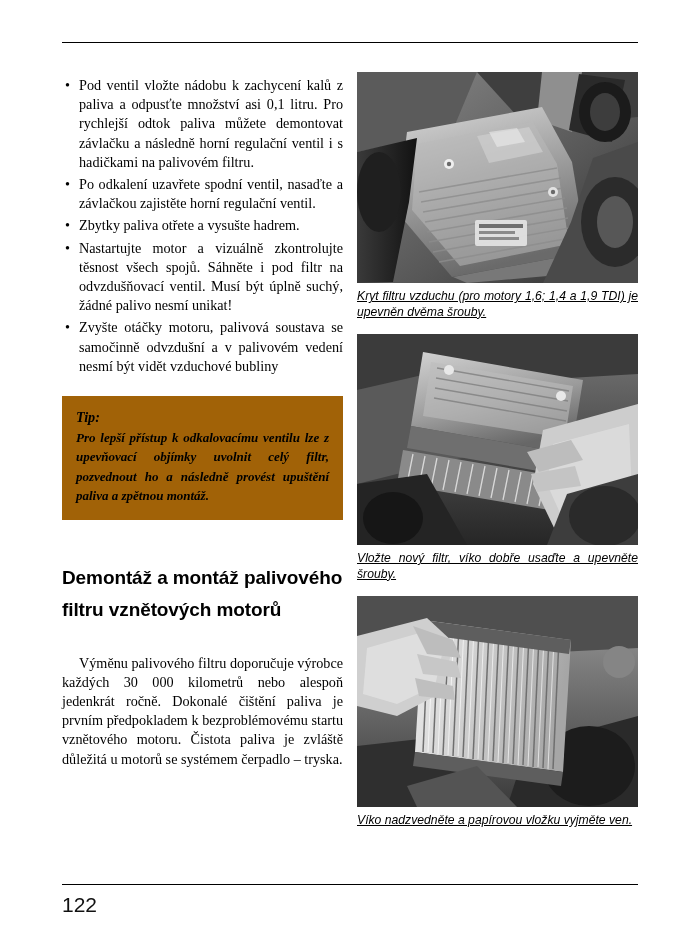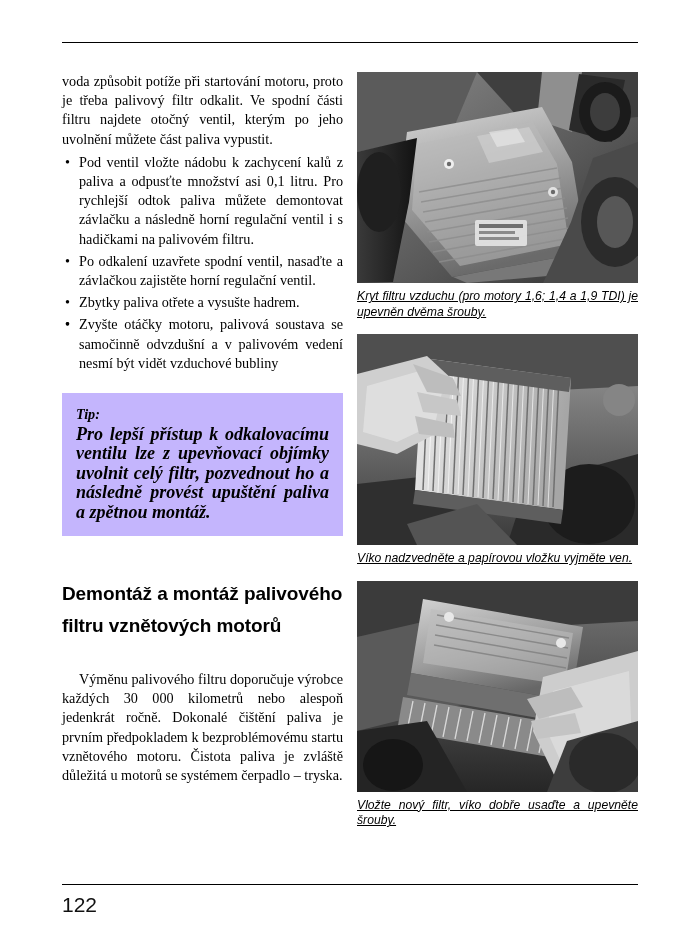--- a/index.html
+++ b/index.html
@@ -80,36 +80,36 @@
     position: absolute;
     left: 3px;
     top: 0;
     font-size: 14.2px;
     line-height: 19.2px;
   }
 
   
   .tipbox {
     margin-top: 20px;
-    background: #c4b5fd;
+    background: #a16207;
     padding: 12px 14px 14px 14px;
     box-sizing: border-box;
     width: 281px;
   }
   .tipbox .tip-title {
     font-weight: bold;
     font-style: italic;
     font-size: 14.2px;
     line-height: 19px;
     margin-bottom: 1px;
   }
   .tipbox .tip-text {
     font-weight: bold;
     font-style: italic;
-    font-size: 18px;
+    font-size: 13px;
     line-height: 19.4px;
     text-align: justify;
   }
 
   
   h2.section {
     font-family: "Liberation Sans", sans-serif;
     font-weight: bold;
     font-size: 19px;
     line-height: 32px;
@@ -158,27 +158,26 @@
 <body>
 
 <div class="page">
 
   <div class="header">
     <div class="header-rule"></div>
   </div>
 
   <div class="col-left">
 
-    <p class="body">voda způsobit potíže při startování motoru, proto je třeba palivový filtr odkalit. Ve spodní části filtru najdete otočný ventil, kterým po jeho uvolnění můžete část paliva vypustit.</p>
 
     <ul class="bullets">
       <li><span class="dot">•</span><span>Pod ventil vložte nádobu k zachycení kalů z paliva a odpusťte množství asi 0,1 litru. Pro rychlejší odtok paliva můžete demontovat závlačku a následně horní regulační ventil i s hadičkami na palivovém filtru.</span></li>
       <li><span class="dot">•</span><span>Po odkalení uzavřete spodní ventil, nasaďte a závlačkou zajistěte horní regulační ventil.</span></li>
       <li><span class="dot">•</span><span>Zbytky paliva otřete a vysušte hadrem.</span></li>
-      <li><span class="dot">•</span></li>
+      <li><span class="dot">•</span><span>Nastartujte motor a vizuálně zkontrolujte těsnost všech spojů. Sáhněte i pod filtr na odvzdušňovací ventil. Musí být úplně suchý, žádné palivo nesmí unikat!</span></li>
       <li><span class="dot">•</span><span>Zvyšte otáčky motoru, palivová soustava se samočinně odvzdušní a v palivovém vedení nesmí být vidět vzduchové bubliny</span></li>
     </ul>
 
     <div class="tipbox">
       <div class="tip-title">Tip:</div>
       <div class="tip-text">Pro lepší přístup k odkalovacímu ventilu lze z upevňovací objímky uvolnit celý filtr, pozvednout ho a následně provést upuštění paliva a zpětnou montáž.</div>
     </div>
 
     <h2 class="section">Demontáž a montáž palivového filtru vznětových motorů</h2>
 
@@ -244,20 +243,81 @@
           <circle cx="196" cy="120" r="2.2" fill="#6a6a6a"></circle>
         </svg>
       </div>
       <div class="fig-caption">Kryt filtru vzduchu (pro motory 1,6; 1,4 a 1,9 TDI) je upevněn dvěma šrouby.</div>
     </div>
 
     <div class="figure">
       <div class="fig-img">
         <svg width="281" height="211" viewBox="0 0 281 211" preserveAspectRatio="none">
           <defs>
+            <linearGradient id="g3a" x1="0" y1="0" x2="0" y2="1">
+              <stop offset="0%" stop-color="#787878"></stop>
+                <stop offset="55%" stop-color="#4b4b4b"></stop>
+                <stop offset="100%" stop-color="#262626"></stop>
+            </linearGradient>
+            <linearGradient id="g3b" x1="0" y1="0" x2="0.4" y2="1">
+              <stop offset="0%" stop-color="#d2d2d2"></stop>
+                <stop offset="60%" stop-color="#9b9b9b"></stop>
+                <stop offset="100%" stop-color="#676767"></stop>
+            </linearGradient>
+          </defs>
+          <rect x="0" y="0" width="281" height="211" fill="url(#g3a)"></rect>
+          <path d="M0 0 L281 0 L281 40 L0 56 Z" fill="#3b3b3b"></path>
+          <path d="M0 56 L96 34 L120 120 L0 150 Z" fill="#5a5a5a"></path>
+
+          <path d="M66 18 L226 46 L214 120 L54 92 Z" fill="url(#g3b)"></path>
+          <path d="M74 28 L216 52 L208 104 L66 82 Z" fill="#bcbcbc" opacity="0.6"></path>
+          <g stroke="#7f7f7f" stroke-width="1.4" opacity="0.8">
+            <path d="M80 34 L212 57"></path>
+              <path d="M79 44 L211 67"></path>
+              <path d="M78 54 L210 77"></path>
+              <path d="M77 64 L209 87"></path>
+          </g>
+          <path d="M54 92 L214 120 L210 142 L50 114 Z" fill="#6f6f6f"></path>
+
+          <path d="M46 116 L210 144 L204 178 L40 150 Z" fill="#8a8a8a"></path>
+          <g stroke="#d9d9d9" stroke-width="1.3">
+            <path d="M56 120 L50 150"></path>
+              <path d="M68 122 L62 152"></path>
+              <path d="M80 124 L74 154"></path>
+              <path d="M92 126 L86 156"></path>
+            <path d="M104 128 L98 158"></path>
+              <path d="M116 130 L110 160"></path>
+              <path d="M128 132 L122 162"></path>
+              <path d="M140 134 L134 164"></path>
+            <path d="M152 136 L146 166"></path>
+              <path d="M164 138 L158 168"></path>
+              <path d="M176 140 L170 170"></path>
+              <path d="M188 142 L182 172"></path>
+          </g>
+
+          <path d="M186 96 L281 70 L281 200 L200 200 L176 150 Z" fill="#cdcdcd"></path>
+          <path d="M196 110 L272 90 L276 186 L208 190 L190 150 Z" fill="#e0e0e0" opacity="0.7"></path>
+          <path d="M170 118 L214 106 L226 126 L182 138 Z" fill="#bdbdbd"></path>
+          <path d="M174 140 L218 132 L224 152 L180 158 Z" fill="#c4c4c4"></path>
+
+          <path d="M210 160 L281 140 L281 211 L190 211 Z" fill="#3d3d3d"></path>
+          <ellipse cx="248" cy="182" rx="36" ry="30" fill="#2a2a2a"></ellipse>
+          <path d="M0 150 L70 140 L110 211 L0 211 Z" fill="#242424"></path>
+          <ellipse cx="36" cy="184" rx="30" ry="26" fill="#161616"></ellipse>
+          <circle cx="92" cy="36" r="5" fill="#e8e8e8"></circle>
+          <circle cx="204" cy="62" r="5" fill="#e8e8e8"></circle>
+        </svg>
+      </div>
+      <div class="fig-caption">Vložte nový filtr, víko dobře usaďte a upevněte šrouby.</div>
+    </div>
+
+    <div class="figure">
+      <div class="fig-img">
+        <svg width="281" height="211" viewBox="0 0 281 211" preserveAspectRatio="none">
+          <defs>
             <linearGradient id="g2a" x1="0" y1="0" x2="0" y2="1">
               <stop offset="0%" stop-color="#9d9d9d"></stop>
                 <stop offset="50%" stop-color="#6b6b6b"></stop>
                 <stop offset="100%" stop-color="#3a3a3a"></stop>
             </linearGradient>
             <linearGradient id="g2b" x1="0" y1="0" x2="1" y2="0.2">
               <stop offset="0%" stop-color="#ededed"></stop>
                 <stop offset="100%" stop-color="#a6a6a6"></stop>
             </linearGradient>
           </defs>
@@ -307,79 +367,18 @@
           <path d="M56 30 L96 44 L104 62 L70 58 Z" fill="#bdbdbd"></path>
           <path d="M60 58 L100 66 L104 82 L66 78 Z" fill="#c7c7c7"></path>
           <path d="M58 82 L96 90 L98 104 L62 100 Z" fill="#bfbfbf"></path>
           <path d="M50 190 L120 170 L160 211 L60 211 Z" fill="#545454"></path>
           <circle cx="262" cy="66" r="16" fill="#858585"></circle>
         </svg>
       </div>
       <div class="fig-caption">Víko nadzvedněte a papírovou vložku vyjměte ven.</div>
     </div>
 
-    <div class="figure">
-      <div class="fig-img">
-        <svg width="281" height="211" viewBox="0 0 281 211" preserveAspectRatio="none">
-          <defs>
-            <linearGradient id="g3a" x1="0" y1="0" x2="0" y2="1">
-              <stop offset="0%" stop-color="#787878"></stop>
-                <stop offset="55%" stop-color="#4b4b4b"></stop>
-                <stop offset="100%" stop-color="#262626"></stop>
-            </linearGradient>
-            <linearGradient id="g3b" x1="0" y1="0" x2="0.4" y2="1">
-              <stop offset="0%" stop-color="#d2d2d2"></stop>
-                <stop offset="60%" stop-color="#9b9b9b"></stop>
-                <stop offset="100%" stop-color="#676767"></stop>
-            </linearGradient>
-          </defs>
-          <rect x="0" y="0" width="281" height="211" fill="url(#g3a)"></rect>
-          <path d="M0 0 L281 0 L281 40 L0 56 Z" fill="#3b3b3b"></path>
-          <path d="M0 56 L96 34 L120 120 L0 150 Z" fill="#5a5a5a"></path>
-
-          <path d="M66 18 L226 46 L214 120 L54 92 Z" fill="url(#g3b)"></path>
-          <path d="M74 28 L216 52 L208 104 L66 82 Z" fill="#bcbcbc" opacity="0.6"></path>
-          <g stroke="#7f7f7f" stroke-width="1.4" opacity="0.8">
-            <path d="M80 34 L212 57"></path>
-              <path d="M79 44 L211 67"></path>
-              <path d="M78 54 L210 77"></path>
-              <path d="M77 64 L209 87"></path>
-          </g>
-          <path d="M54 92 L214 120 L210 142 L50 114 Z" fill="#6f6f6f"></path>
-
-          <path d="M46 116 L210 144 L204 178 L40 150 Z" fill="#8a8a8a"></path>
-          <g stroke="#d9d9d9" stroke-width="1.3">
-            <path d="M56 120 L50 150"></path>
-              <path d="M68 122 L62 152"></path>
-              <path d="M80 124 L74 154"></path>
-              <path d="M92 126 L86 156"></path>
-            <path d="M104 128 L98 158"></path>
-              <path d="M116 130 L110 160"></path>
-              <path d="M128 132 L122 162"></path>
-              <path d="M140 134 L134 164"></path>
-            <path d="M152 136 L146 166"></path>
-              <path d="M164 138 L158 168"></path>
-              <path d="M176 140 L170 170"></path>
-              <path d="M188 142 L182 172"></path>
-          </g>
-
-          <path d="M186 96 L281 70 L281 200 L200 200 L176 150 Z" fill="#cdcdcd"></path>
-          <path d="M196 110 L272 90 L276 186 L208 190 L190 150 Z" fill="#e0e0e0" opacity="0.7"></path>
-          <path d="M170 118 L214 106 L226 126 L182 138 Z" fill="#bdbdbd"></path>
-          <path d="M174 140 L218 132 L224 152 L180 158 Z" fill="#c4c4c4"></path>
-
-          <path d="M210 160 L281 140 L281 211 L190 211 Z" fill="#3d3d3d"></path>
-          <ellipse cx="248" cy="182" rx="36" ry="30" fill="#2a2a2a"></ellipse>
-          <path d="M0 150 L70 140 L110 211 L0 211 Z" fill="#242424"></path>
-          <ellipse cx="36" cy="184" rx="30" ry="26" fill="#161616"></ellipse>
-          <circle cx="92" cy="36" r="5" fill="#e8e8e8"></circle>
-          <circle cx="204" cy="62" r="5" fill="#e8e8e8"></circle>
-        </svg>
-      </div>
-      <div class="fig-caption">Vložte nový filtr, víko dobře usaďte a upevněte šrouby.</div>
-    </div>
-
   </div>
 
   <div class="footer-rule"></div>
   <div class="page-number">122</div>
 
 </div>
 
 </body></html>

